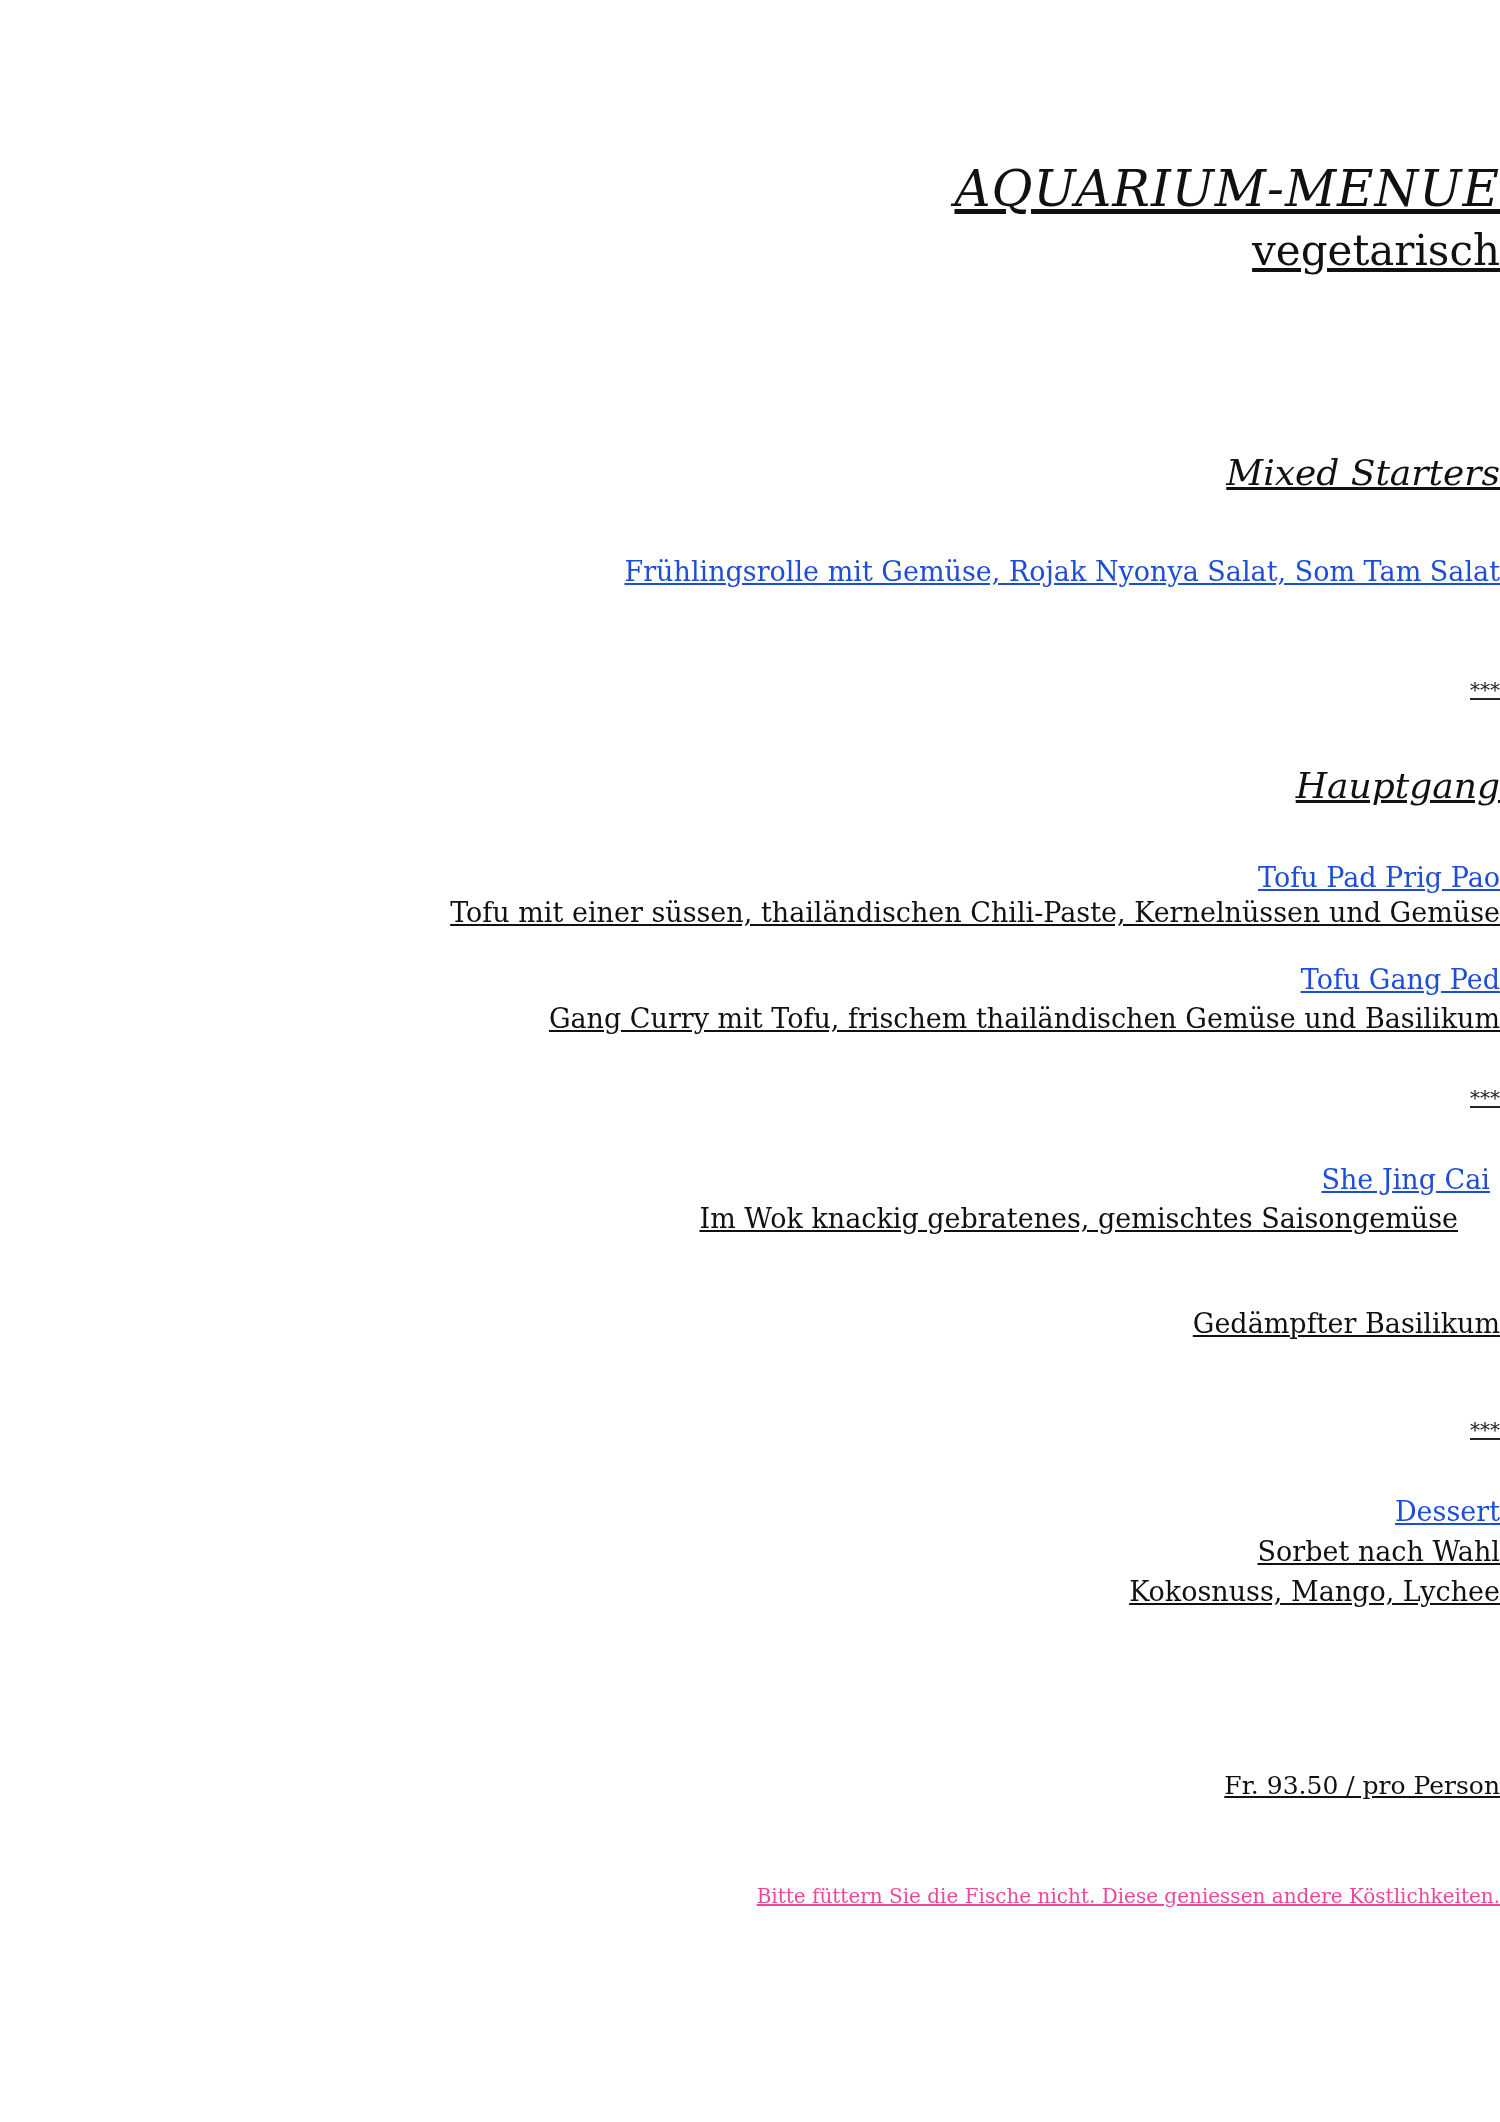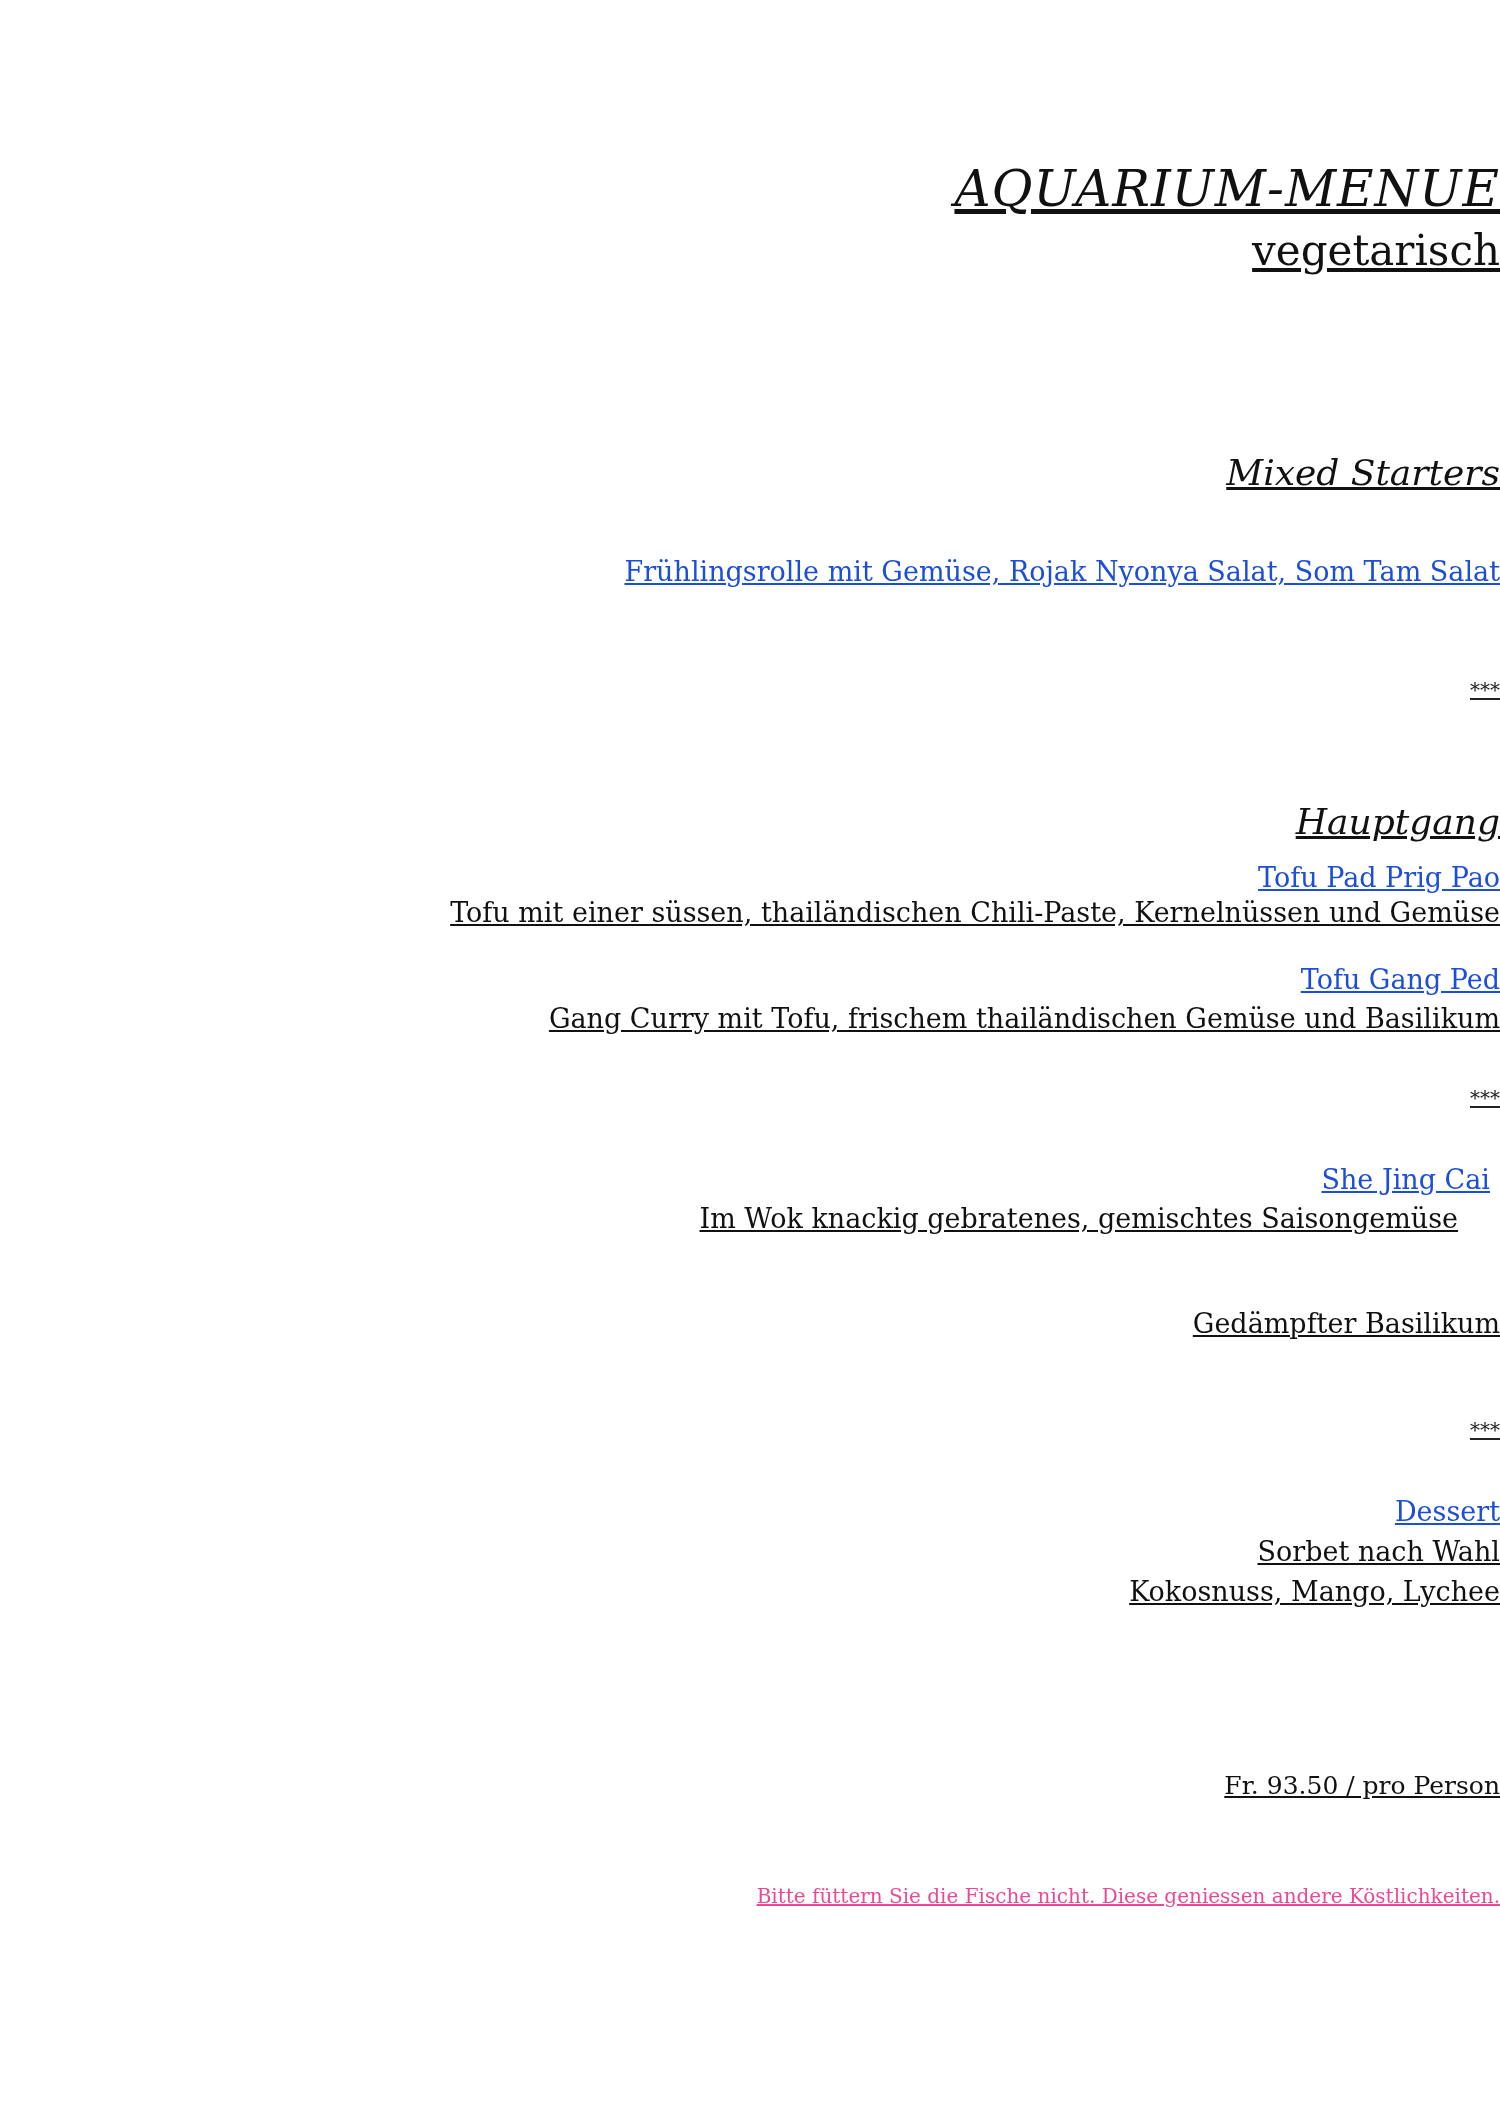--- a/index.html
+++ b/index.html
@@ -21,21 +21,21 @@
 
 <div>
   <div class="line title" style="top:160px">AQUARIUM-MENUE</div>
   <div class="line subtitle" style="top:226px">vegetarisch</div>
 
   <div class="line section" style="top:452px">Mixed Starters</div>
   <div class="line dish" style="top:556px">Frühlingsrolle mit Gemüse, Rojak Nyonya Salat, Som Tam Salat</div>
 
   <div class="line sep" style="top:678px">***</div>
 
-  <div class="line section" style="top:801px">Hauptgang</div>
+  <div class="line section" style="top:765px">Hauptgang</div>
 
   <div class="line dish" style="top:862px">Tofu Pad Prig Pao</div>
   <div class="line desc" style="top:897px">Tofu mit einer süssen, thailändischen Chili-Paste, Kernelnüssen und Gemüse</div>
   <div class="line dish" style="top:964px">Tofu Gang Ped</div>
   <div class="line desc" style="top:1003px">Gang Curry mit Tofu, frischem thailändischen Gemüse und Basilikum</div>
 
   <div class="line sep" style="top:1086px">***</div>
 
   <div class="line dish" style="top:1164px; left:-10px">She Jing Cai</div>
   <div class="line desc" style="top:1203px; left:-42px">Im Wok knackig gebratenes, gemischtes Saisongemüse</div>

